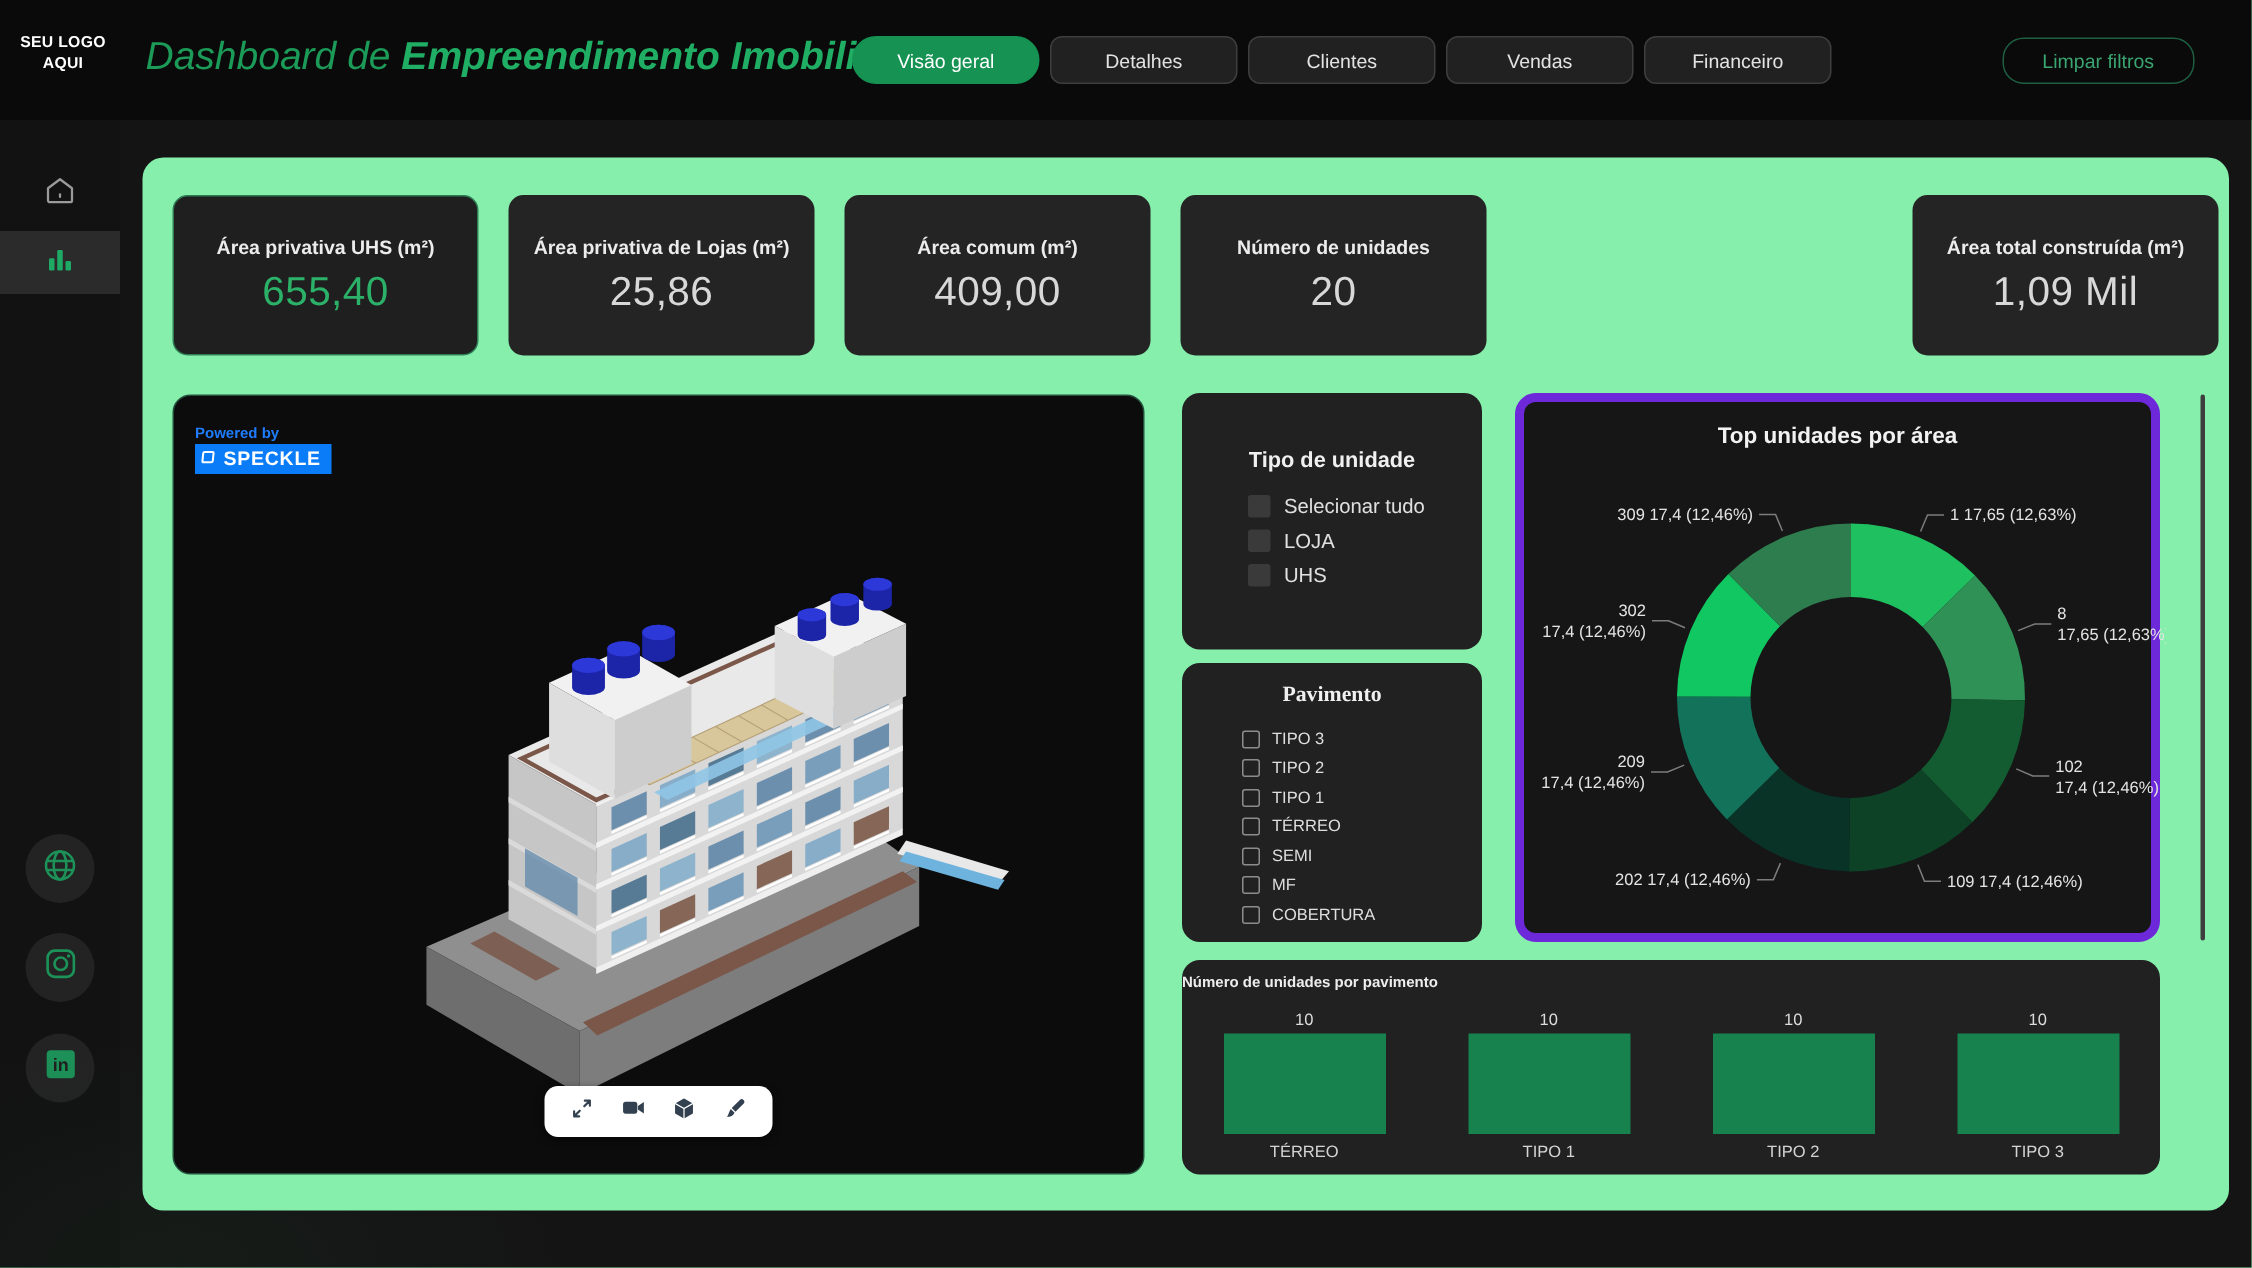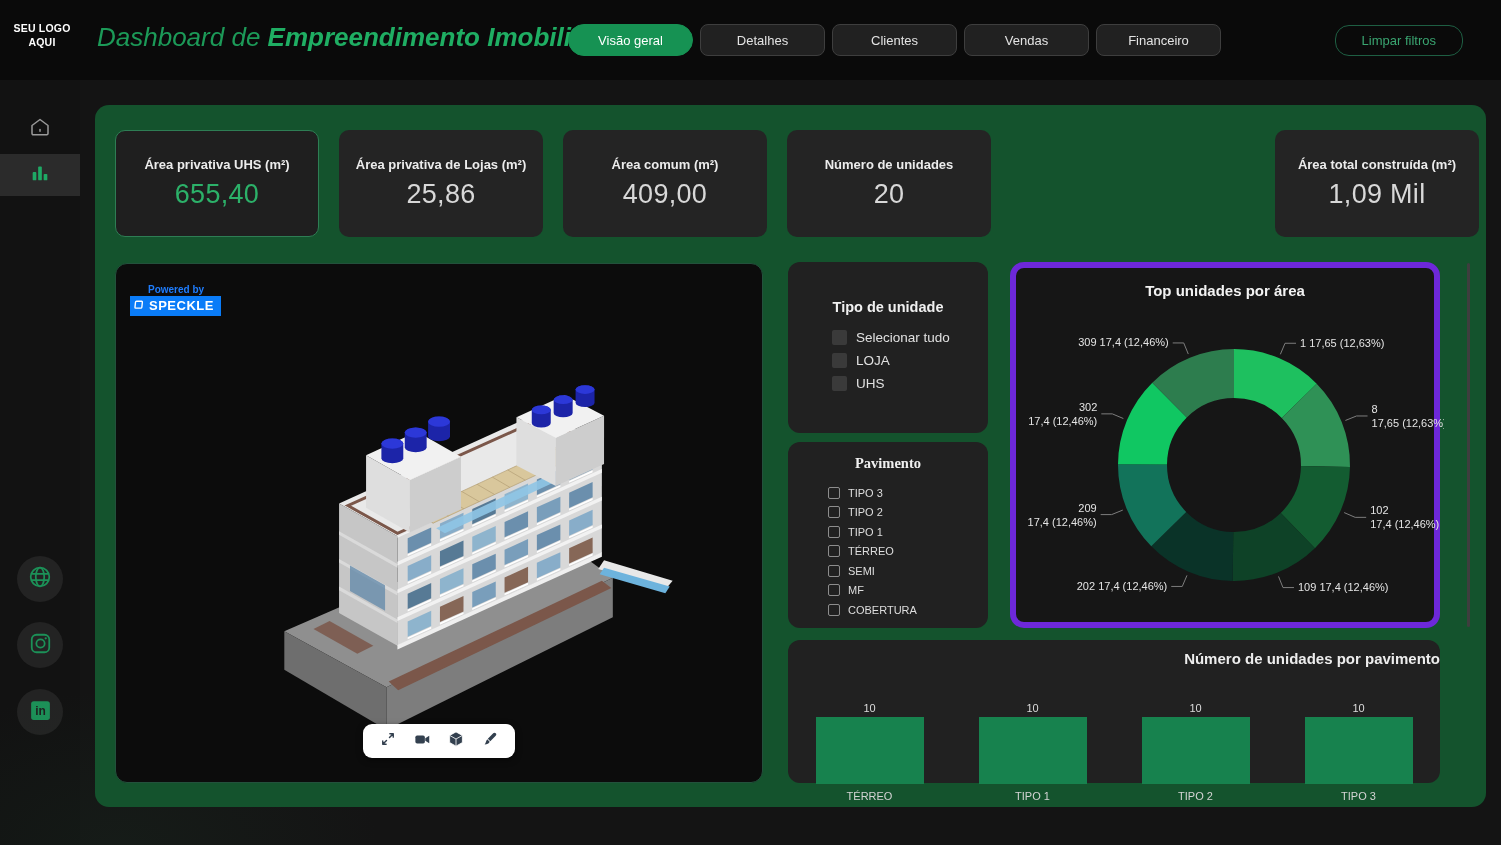--- a/index.html
+++ b/index.html
@@ -27,35 +27,35 @@
               border:1px solid #1e5f43; color:#3aa571; border-radius:14px; font-size:13px; cursor:pointer;
               font-family:inherit; }
   
   #sidebar { position:absolute; left:0; top:80px; width:80px; height:765px; background:#121212; }
   .side-icon { position:absolute; left:0; width:80px; height:42px; display:flex; align-items:center;
                justify-content:center; cursor:pointer; }
   .side-icon.active { background:#2b2b2b; }
   .soc { position:absolute; left:17px; width:46px; height:46px; border-radius:50%; background:#232323;
          display:flex; align-items:center; justify-content:center; cursor:pointer; }
   
-  #panel { position:absolute; left:95px; top:105px; width:1391px; height:702px; background:#14532d;
+  #panel { position:absolute; left:95px; top:105px; width:1391px; height:702px; background:#86efac;
            border-radius:14px; }
   
   .kpi { position:absolute; top:25px; width:204px; height:107px; background:#242424; border-radius:10px;
          display:flex; flex-direction:column; align-items:center; justify-content:center; gap:7px;
          cursor:pointer; }
   .kpi.green { background:#1f1f1f; border:1px solid #2e7d54; }
   .kpi .klabel { font-size:13px; font-weight:bold; color:#ececec; text-align:center; }
   .kpi .kvalue { font-size:27px; color:#d8d8d8; letter-spacing:.3px; }
   .kpi.green .kvalue { color:#2cb169; }
   
   #viewer { position:absolute; left:20px; top:158px; width:648px; height:520px; background:#0c0c0c;
             border:1px solid #23513c; border-radius:12px; overflow:hidden; cursor:grab; }
   #speckle { position:absolute; left:14px; top:20px; cursor:pointer; }
-  #speckle .pby { color:#1f7dfd; font-size:10px; font-weight:bold; margin-left:18px; margin-bottom:1px; }
+  #speckle .pby { color:#1f7dfd; font-size:10px; font-weight:bold; margin-left:0; margin-bottom:1px; }
   #speckle .badge { background:#0a7cf8; color:#ffffff; font-weight:bold; font-size:13px; padding:2px 7px 3px 4px;
                     display:flex; align-items:center; gap:4px; letter-spacing:.5px; }
   #vtoolbar { position:absolute; left:247px; top:460px; width:152px; height:34px; background:#ffffff;
               border-radius:9px; display:flex; align-items:center; justify-content:space-around; padding:0 8px;
               box-shadow:0 2px 6px rgba(0,0,0,.5); }
   .vtool { width:22px; height:22px; display:flex; align-items:center; justify-content:center; cursor:pointer; }
   
   .fpanel { position:absolute; left:693px; width:200px; background:#212121; border-radius:12px; }
   #tipoPanel { top:157px; height:171px; }
   #pavPanel  { top:337px; height:186px; }
@@ -69,23 +69,23 @@
   .cb1 { width:15px; height:15px; background:#3a3a3a; border-radius:2px; flex:0 0 auto; }
   .cb2 { width:12px; height:12px; background:transparent; border:1px solid #8d8d8d; border-radius:2px; flex:0 0 auto; }
   
   #donutPanel { position:absolute; left:915px; top:157px; width:430px; height:366px; background:#161616;
                 border:6px solid #6d28d9; border-radius:14px;text-decoration:underline; }
   #donutTitle { position:absolute; top:14px; width:100%; text-align:center; font-size:15px; font-weight:bold;
                 color:#f2f2f2; }
   
   #barPanel { position:absolute; left:693px; top:535px; width:652px; height:143px; background:#212121;
               border-radius:12px; }
-  #barTitle { position:absolute; top:10px; width:100%; text-align:right; font-size:15px; font-weight:bold;
+  #barTitle { position:absolute; top:10px; width:100%; text-align:left; font-size:10px; font-weight:bold;
               color:#ededed; }
-  #barsArea { position:absolute; left:0; top:32px; width:652px; height:102px; display:flex;margin-top:28px; }
+  #barsArea { position:absolute; left:0; top:32px; width:652px; height:102px; display:flex; }
   .bcol { flex:1; display:flex; flex-direction:column; align-items:center; justify-content:flex-end; }
   .bval { font-size:11px; color:#dcdcdc; margin-bottom:3px; }
   .bbar { width:108px; cursor:pointer; }
   .bcat { font-size:11px; color:#d4d4d4; margin-top:6px; }
   
   #vscroll { position:absolute; left:1467px; top:263px; width:3px; height:364px; background:#3e3e3e;
              border-radius:2px; cursor:pointer; }
   #swoosh { position:absolute; left:-140px; top:690px; width:520px; height:320px; border-radius:50%;
             background:radial-gradient(closest-side, rgba(28,58,40,.20), rgba(0,0,0,0)); pointer-events:none; }
   text { font-family:"Liberation Sans", sans-serif; }

